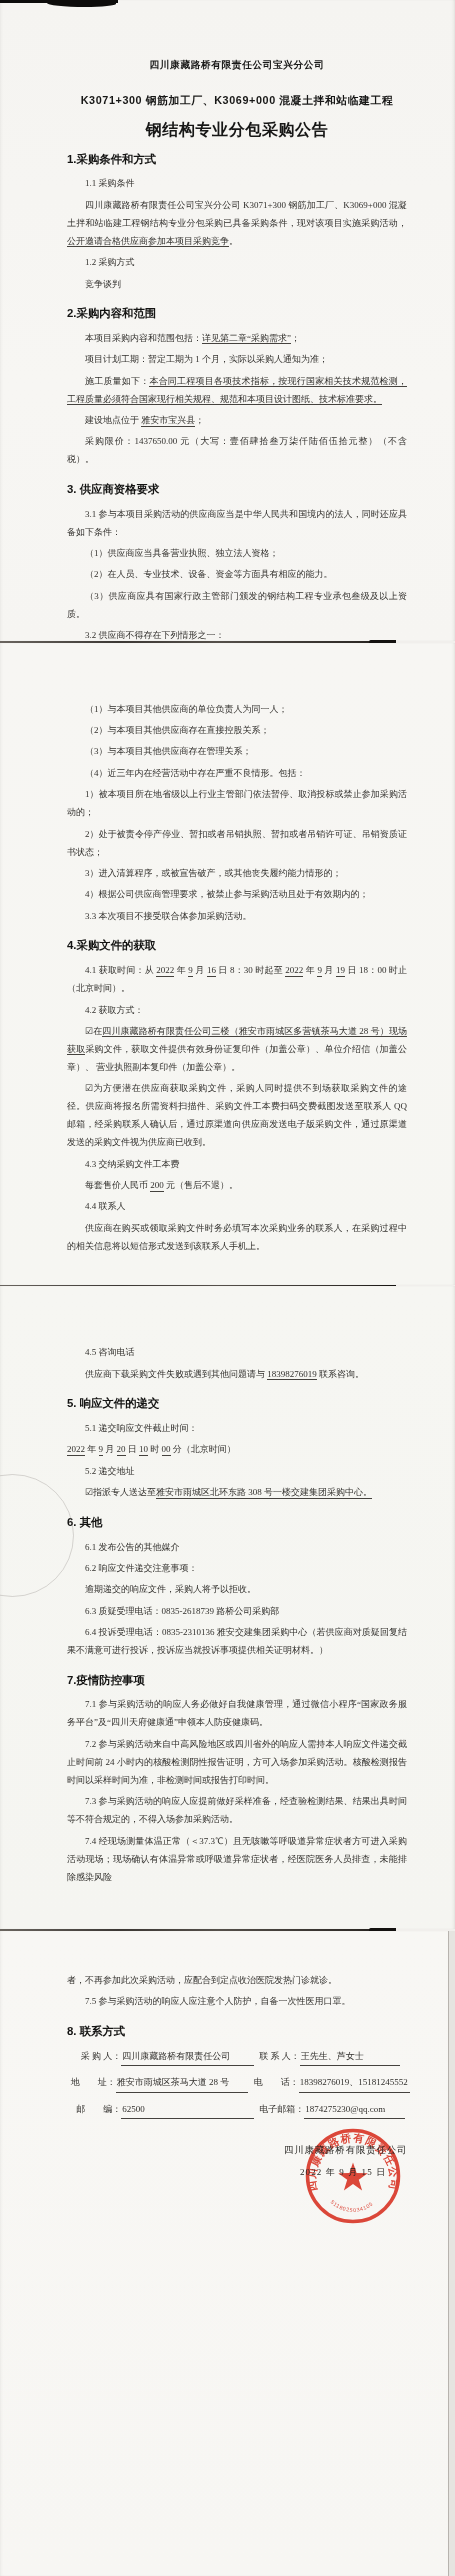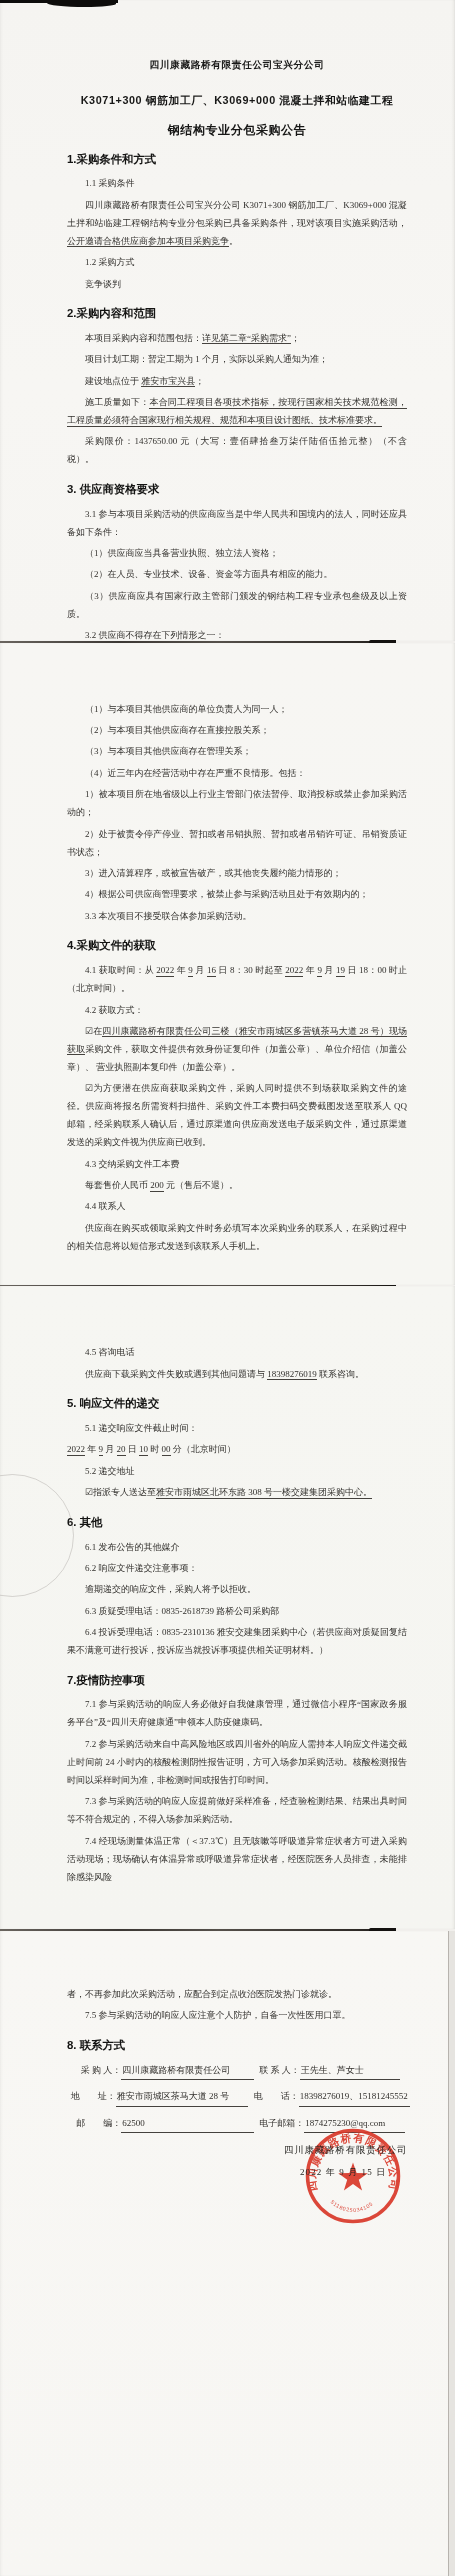--- a/index.html
+++ b/index.html
@@ -8,30 +8,30 @@
   .page{
     position:relative;width:456px;box-sizing:border-box;
     padding:0 49px 0 67px;overflow:hidden;
     color:#32302d;font-family:"Liberation Serif",serif;
     font-size:9px;line-height:18px;text-align:justify;
     box-shadow:inset -3.4px 0 4.6px -3.4px rgba(60,55,50,.30), inset 2.3px 0 3.4px -2.3px rgba(60,55,50,.12);
   }
   .p1{height:641px;background:linear-gradient(180deg,#f5f4f1 0%,#f7f6f3 60%,#f6f5f2 100%);padding-top:57px;}
   .p2{height:642px;background:linear-gradient(180deg,#f7f6f3,#f6f6f2);padding-top:57px;}
   .p3{height:643px;background:linear-gradient(180deg,#f6f6f2,#f5f5f1);padding-top:57px;}
-  .p4{height:645px;background:linear-gradient(180deg,#f8f7f4,#f7f6f3);padding-top:54px;}
+  .p4{height:645px;background:linear-gradient(180deg,#f8f7f4,#f7f6f3);padding-top:40px;}
   .sep{height:1.7px;background:linear-gradient(90deg,#6a655f,#3c3834 30%,#55504a 55%,#2f2b27 90%,#151310);position:relative;}
   .sep-wedge::after{content:"";position:absolute;right:0;top:-1.1px;width:27px;height:4px;background:#141210;border-radius:1.7px 0 0 1.7px;}
   .top-art{position:absolute;top:0;left:0;width:118px;height:3.4px;background:#0d0c0b;}
   .top-art::after{content:"";position:absolute;left:47px;top:0;width:69px;height:7.4px;background:#0d0c0b;border-radius:0 0 45% 55%;}
   .doc-title{font-family:"Liberation Sans",sans-serif;font-weight:bold;color:#171716;
     text-align:center;text-indent:0;letter-spacing:0.6px;line-height:16px;}
   .t1{font-size:9.7px;margin:0 0 19.4px;}
   .t2{font-size:10.8px;margin:0 0 13.7px;}
-  .t3{font-size:12px;margin:0 0 1.1px;}
+  .t3{font-size:16px;margin:0 0 1.1px;}
   .sec-h{font-family:"Liberation Sans",sans-serif;font-weight:bold;color:#141413;
     font-size:11.4px;line-height:17px;margin:12.5px 0 6.8px;text-indent:0;text-align:left;}
   .para{margin:0 0 3.4px;text-indent:2em;}
   .cont{text-indent:0;}
   .u{border-bottom:0.6px solid #45423e;padding-bottom:0.6px;}
   .chk{font-family:"Liberation Sans",sans-serif;}
   .crow{display:flex;align-items:baseline;text-indent:0;margin:2.3px 0 6.8px 6.8px;justify-content:center;}
   .cl{white-space:pre;flex:0 0 auto;}
   .cv1{flex:0 0 auto;min-width:129px;border-bottom:0.6px solid #45423e;padding:0 2.3px 0.6px 1.1px;}
   .cl2{white-space:pre;flex:0 0 auto;margin-left:5.7px;}
@@ -59,22 +59,22 @@
 
     <p class="sec-h">1.采购条件和方式</p>
     <p class="para">1.1 采购条件</p>
     <p class="para"><span>四川康藏路桥有限责任公司宝兴分公司 K3071+300 钢筋加工厂、K3069+000 混凝土拌和站临建工程钢结构专业分包采购已具备采购条件，现对该项目实施采购活动，</span><span class="u">公开邀请合格供应商参加本项目采购竞争</span><span>。</span></p>
     <p class="para">1.2 采购方式</p>
     <p class="para">竞争谈判</p>
 
     <p class="sec-h">2.采购内容和范围</p>
     <p class="para"><span>本项目采购内容和范围包括：</span><span class="u">详见第二章“采购需求”</span><span>；</span></p>
     <p class="para">项目计划工期：暂定工期为 1 个月，实际以采购人通知为准；</p>
+    <p class="para"><span>施工质量如下：</span><span class="u">本合同工程项目各项技术指标，按现行国家相关技术规范检测，工程质量必须符合国家现行相关规程、规范和本项目设计图纸、技术标准要求。</span></p>
     <p class="para"><span>建设地点位于 </span><span class="u">雅安市宝兴县</span><span>；</span></p>
-    <p class="para"><span>施工质量如下：</span><span class="u">本合同工程项目各项技术指标，按现行国家相关技术规范检测，工程质量必须符合国家现行相关规程、规范和本项目设计图纸、技术标准要求。</span></p>
     <p class="para">采购限价：1437650.00 元（大写：壹佰肆拾叁万柒仟陆佰伍拾元整）（不含税）。</p>
 
     <p class="sec-h">3. 供应商资格要求</p>
     <p class="para">3.1 参与本项目采购活动的供应商应当是中华人民共和国境内的法人，同时还应具备如下条件：</p>
     <p class="para">（1）供应商应当具备营业执照、独立法人资格；</p>
     <p class="para">（2）在人员、专业技术、设备、资金等方面具有相应的能力。</p>
     <p class="para">（3）供应商应具有国家行政主管部门颁发的钢结构工程专业承包叁级及以上资质。</p>
     <p class="para">3.2 供应商不得存在下列情形之一：</p>
   </div>
 

